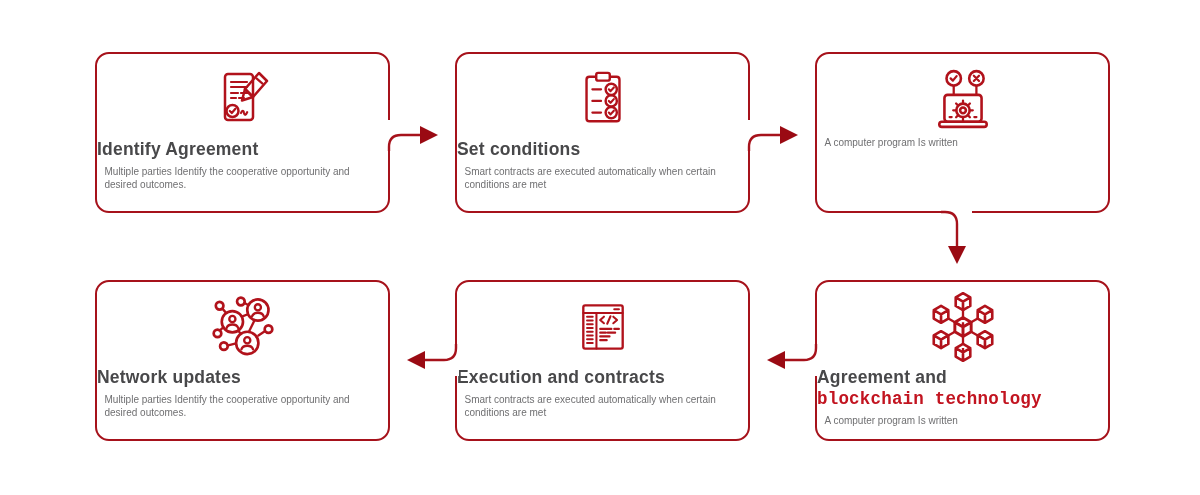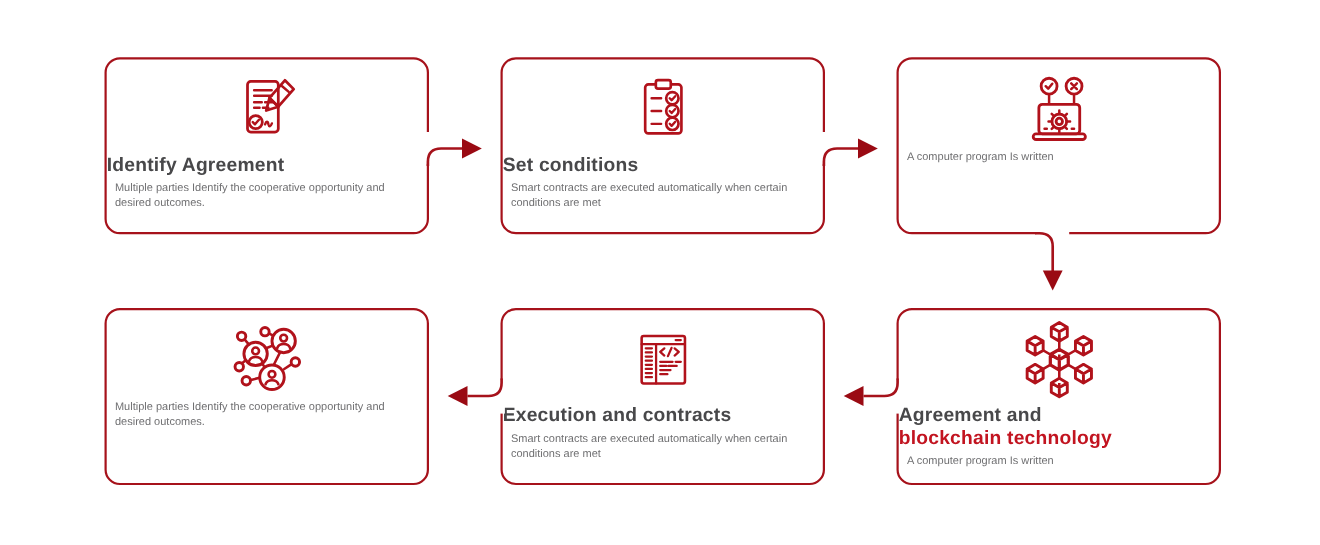--- a/index.html
+++ b/index.html
@@ -4,21 +4,21 @@
 <style>
   html,body{margin:0;padding:0;background:#fff;}
   body{font-family:"Liberation Sans",sans-serif;}
   .canvas{position:relative;width:1200px;height:495px;background:var(--background,#ffffff);overflow:hidden;}
   .box{position:absolute;width:295px;height:161px;border:2px solid var(--line-red,#a6121b);
        border-radius:14px;box-sizing:border-box;text-align:left;padding-top:8px;background:#fff;}
   .icon-wrap{height:74px;display:flex;align-items:center;justify-content:center;}
   .icon-wrap svg{display:block;}
   .title{margin:3px 0 5px;font-size:17.5px;font-weight:700;color:var(--title-dark,#48484a);
          letter-spacing:.2px;line-height:1.18;}
-  .title .red{color:var(--highlight-red,#c21420);}
+  .title .red{color:var(--highlight-red,#c21420);font-family:Liberation Mono, monospace;}
   .desc{margin:0 auto;max-width:276px;font-size:10px;line-height:1.3;color:var(--desc-gray,#6f6f71);}
   .connectors{position:absolute;left:0;top:0;pointer-events:none;}
   .cline{fill:none;stroke:var(--line-red,#a6121b);stroke-width:2.4;}
   .chead{fill:var(--arrow-red,#9a0a13);stroke:none;}
   .mask{fill:#ffffff;stroke:none;}
   .icon{stroke:var(--icon-red,#b1121b);stroke-width:2.5;fill:none;stroke-linecap:round;stroke-linejoin:round;}
   .icon .thin{stroke-width:2.2;}
   .icon .fillw{fill:#ffffff;}
 </style>
 </head>
@@ -130,20 +130,21 @@
         <circle class="fillw" cx="46" cy="16" r="10"></circle>
         <circle class="fillw" cx="36" cy="47" r="10.5"></circle>
         <circle class="thin" cx="22" cy="24.5" r="2.9"></circle>
           <path class="thin" d="M16.5,33 c1.5,-4.5 9.5,-4.5 11,0"></path>
         <circle class="thin" cx="46" cy="13.5" r="2.9"></circle>
           <path class="thin" d="M40.5,22 c1.5,-4.5 9.5,-4.5 11,0"></path>
         <circle class="thin" cx="36" cy="44.5" r="2.9"></circle>
           <path class="thin" d="M30.5,53 c1.5,-4.5 9.5,-4.5 11,0"></path>
       </svg>
     </div>
+    <h3 class="title">Network updates</h3>
     <p class="desc">Multiple parties Identify the cooperative opportunity and desired outcomes.</p>
   </div>
 
   <svg class="connectors" width="1200" height="495" viewBox="0 0 1200 495">
 
     <rect class="mask" x="386" y="120" width="6" height="29"></rect>
     <path class="cline" d="M389,151 L389,147 Q389,135 401,135 L420,135"></path>
     <polygon class="chead" points="420,126 420,144 438,135"></polygon>
 
     <rect class="mask" x="746" y="120" width="6" height="29"></rect>

